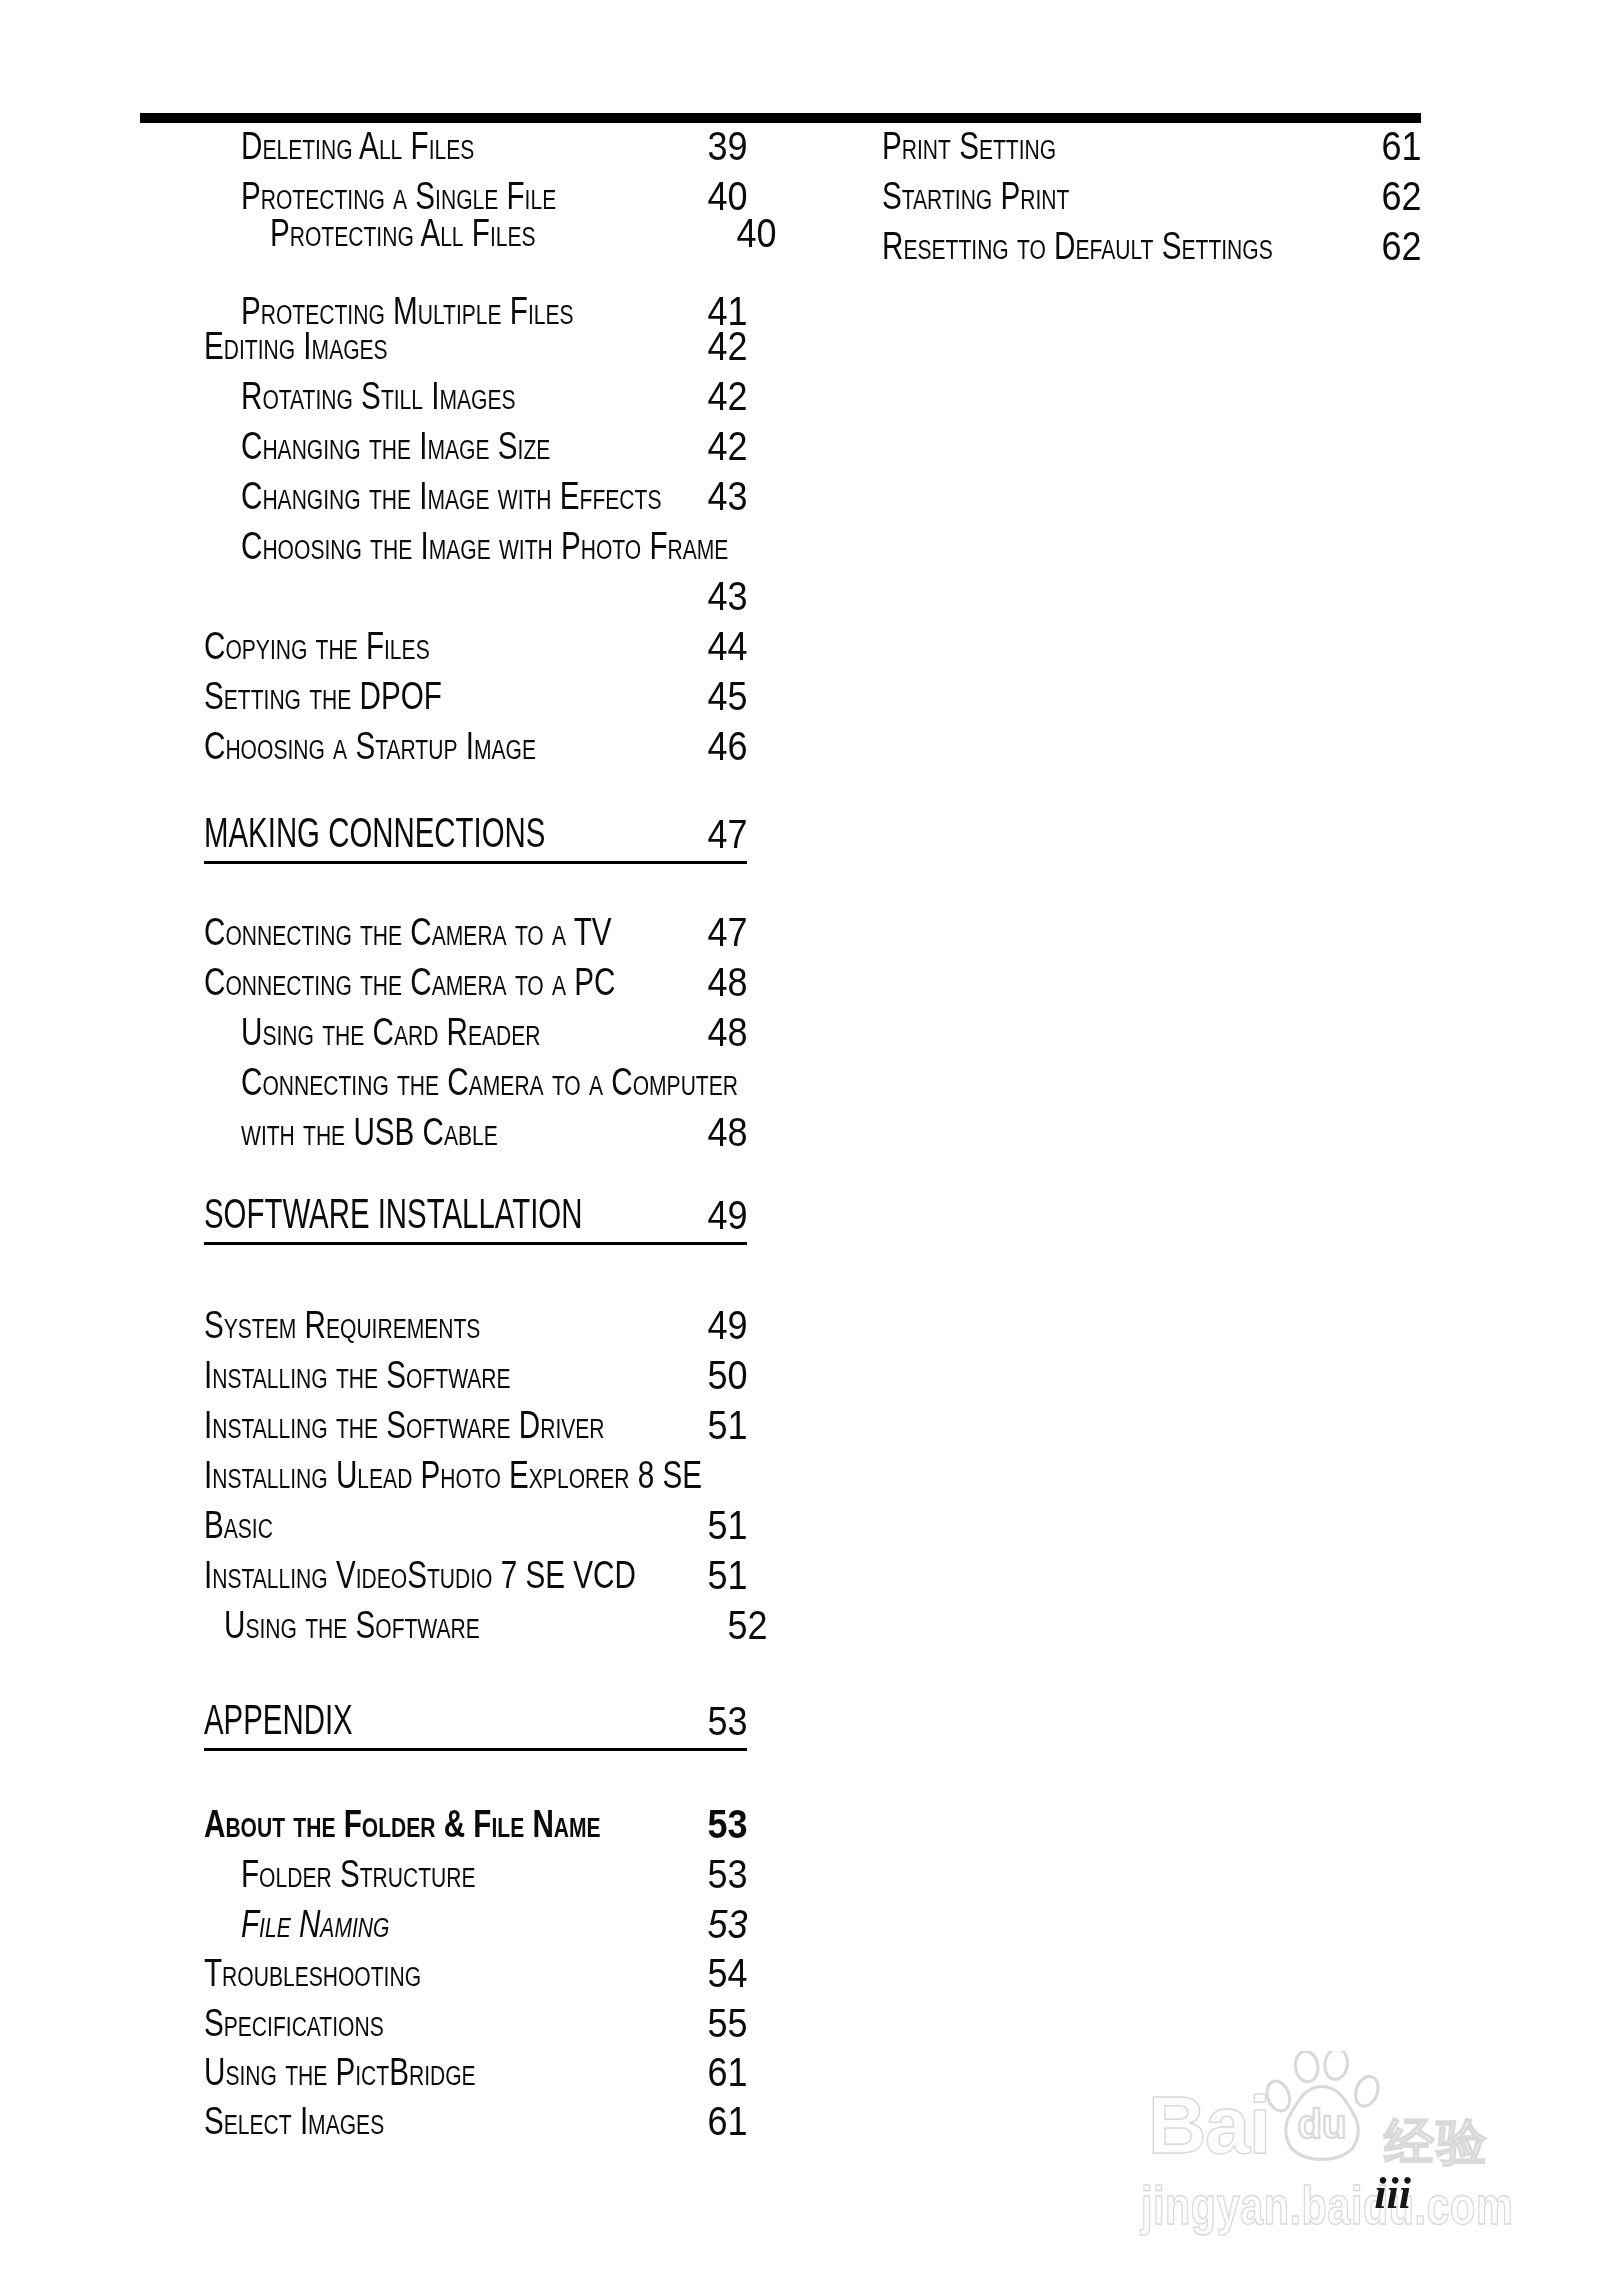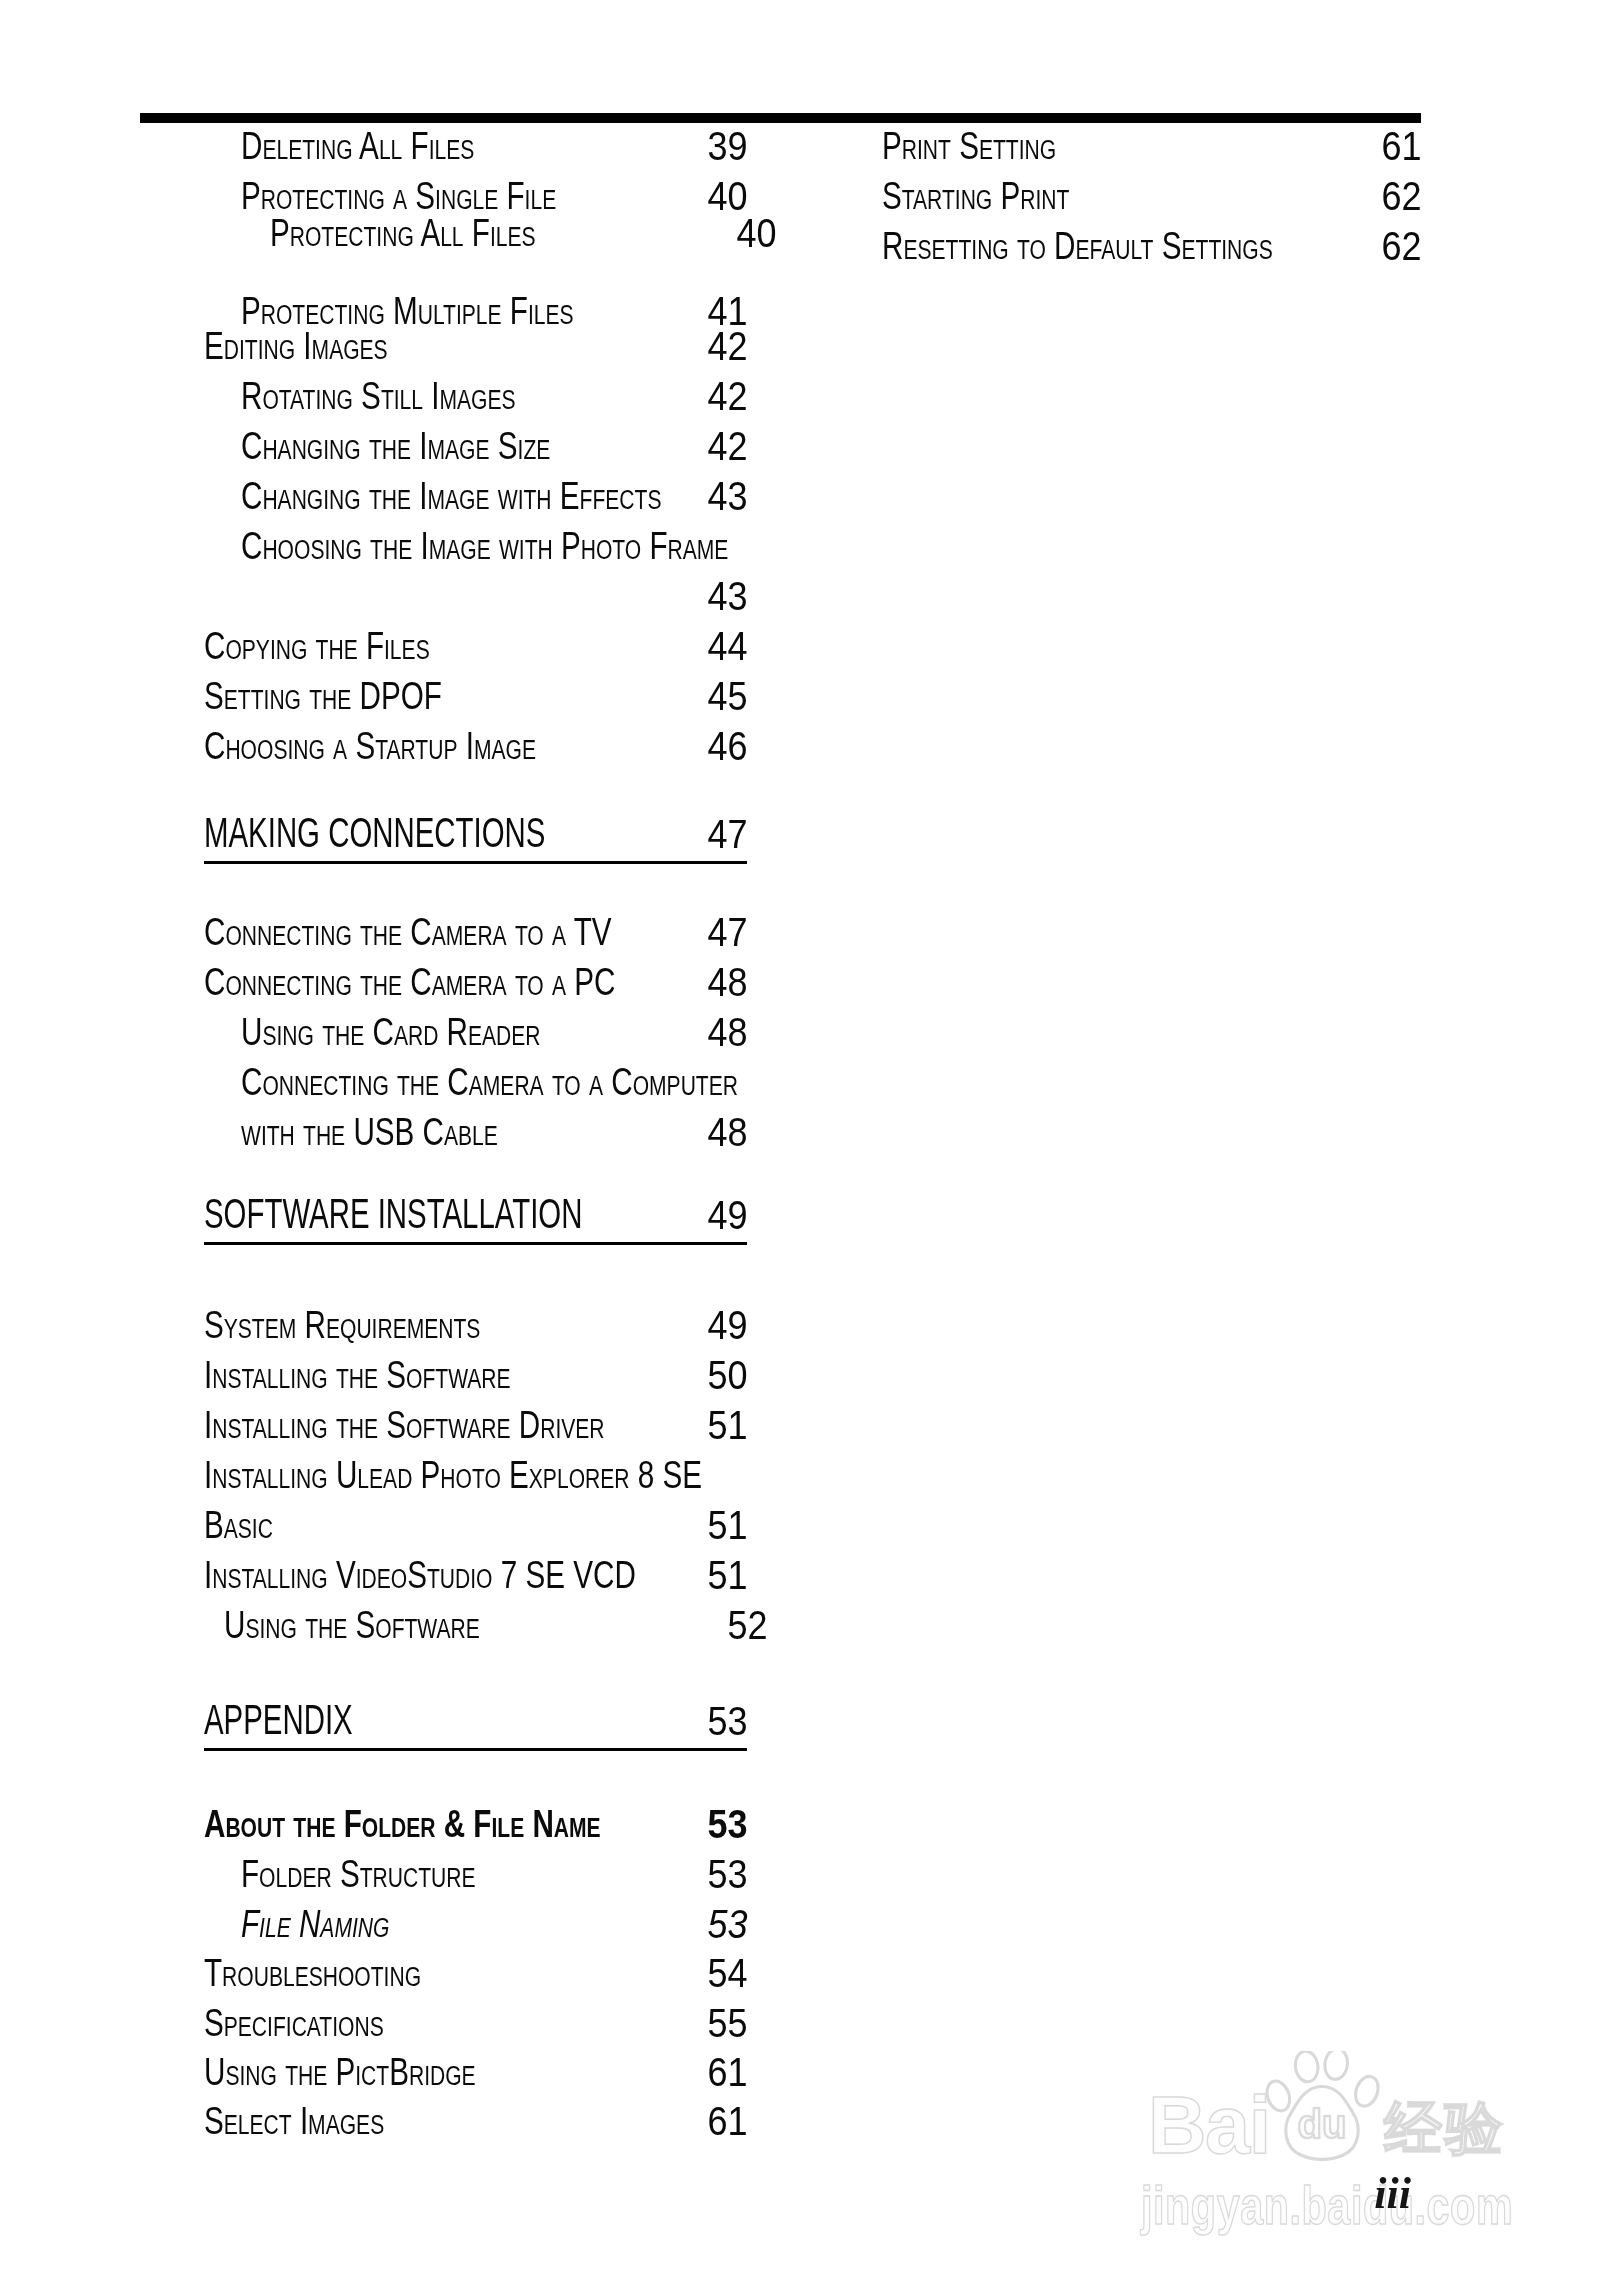--- a/index.html
+++ b/index.html
@@ -33,21 +33,21 @@
   }
   
   .watermark{
     position:absolute;left:1129px;top:2045px;width:425px;height:199px;
     color:#fdfdfd;-webkit-text-stroke:1.4px #d9d9d9;
     text-shadow:0 0 1.4px rgba(205,205,205,.55);
     pointer-events:none;
   }
   .wm-bai{position:absolute;left:19px;top:40px;font-size:81px;font-weight:bold;line-height:1;letter-spacing:-1.4px;}
   .wm-paw{position:absolute;left:134px;top:5.5px;}
-  .wm-cn{position:absolute;left:255px;top:59px;font-size:58px;font-weight:bold;line-height:1;letter-spacing:2.7px;font-family:Liberation Mono, monospace;}
+  .wm-cn{position:absolute;left:255px;top:72px;font-size:50px;font-weight:bold;line-height:1;letter-spacing:2.7px;}
   .wm-url{
     position:absolute;left:12.3px;top:134px;font-size:53px;font-weight:bold;line-height:1;
     letter-spacing:0.7px;transform:scaleX(0.78);transform-origin:0 0;white-space:nowrap;
   }
   
   .folio{
     position:absolute;left:1322px;top:2172px;width:89px;text-align:right;
     font-family:Liberation Serif, serif;font-style:italic;font-weight:bold;
     font-size:44px;line-height:1;color:#161616;
   }

